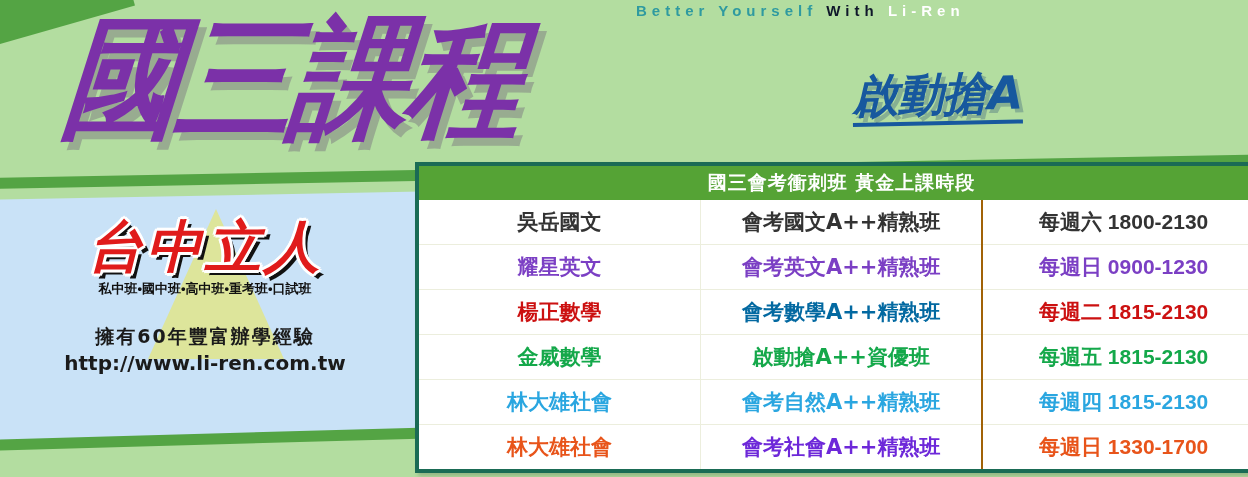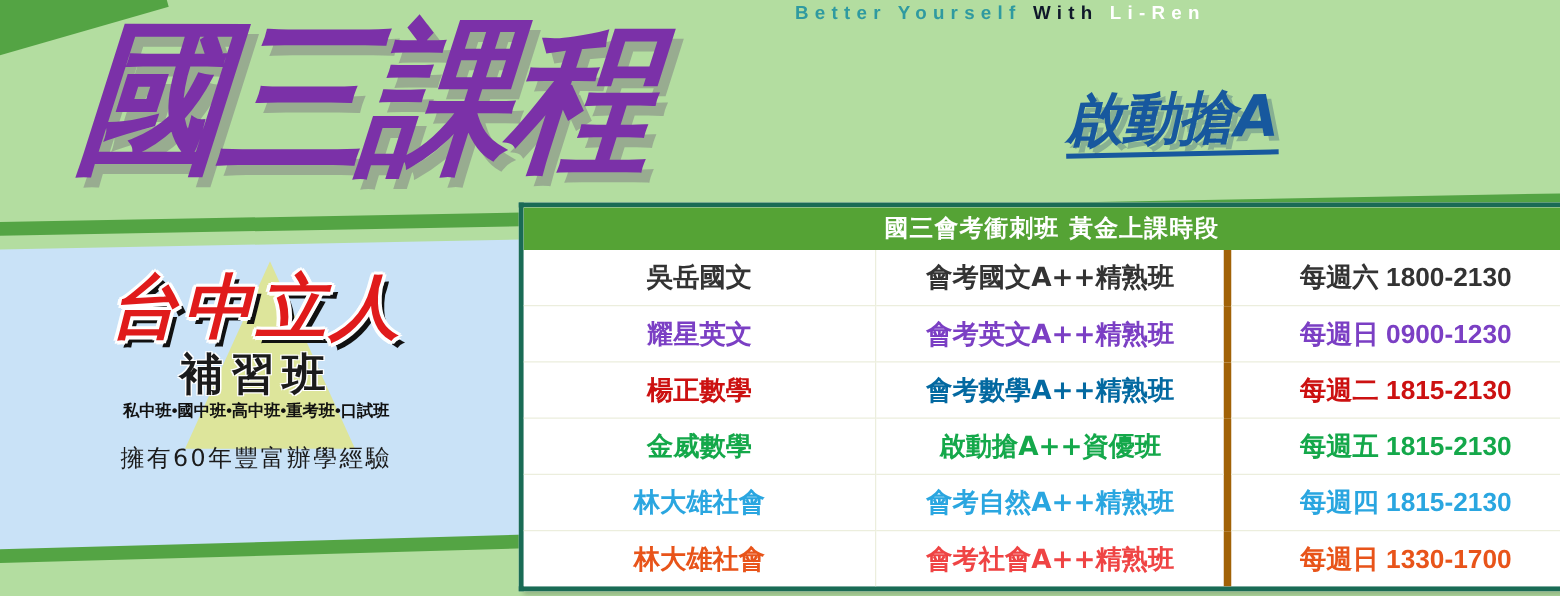--- a/index.html
+++ b/index.html
@@ -96,22 +96,22 @@
     letter-spacing:6px;
     text-shadow:-1px -1px 0 #fff,1px -1px 0 #fff,-1px 1px 0 #fff,1px 1px 0 #fff;
     font-family:"DejaVu Sans","Liberation Sans",sans-serif;
   }
   .logo-classes{
     position:relative;z-index:2;margin-top:1px;
     font-size:13px;font-weight:bold;color:#111;letter-spacing:0px;
     font-family:Liberation Sans, sans-serif;
   }
   .logo-exp{
-    position:relative;z-index:2;margin-top:16px;
-    font-size:19px;font-weight:normal;color:#1b1b1b;letter-spacing:2px;
+    position:relative;z-index:2;margin-top:26px;
+    font-size:19px;font-weight:bold;color:#1b1b1b;letter-spacing:2px;
     font-family:"DejaVu Sans","Liberation Sans",sans-serif;
   }
   .logo-url{
     position:relative;z-index:2;margin-top:1px;
     font-size:20px;font-weight:bold;color:#1b1b1b;letter-spacing:0px;
     font-family:"DejaVu Sans","Liberation Sans",sans-serif;
   }
 
   
   .table-wrap{
@@ -128,21 +128,21 @@
   }
   table.sched td{
     height:44px;padding:0 4px;text-align:center;
     font-size:21px;font-weight:bold;
     border-bottom:1px solid #eceedd;
     font-family:"DejaVu Sans","Liberation Sans",sans-serif;
     white-space:nowrap;
   }
   table.sched tr:last-child td{border-bottom:none;}
   table.sched td.c0{width:155px;border-right:1px solid #eceedd;margin-top:28px;}
-  table.sched td.c1{width:240px;border-right:6px solid #a16207;}
+  table.sched td.c1{width:240px;border-right:2px solid #a16207;}
   table.sched td.c2{width:450px;font-family:"Liberation Sans","DejaVu Sans",sans-serif;}
 </style>
 </head>
 <body>
 
 <div id="banner">
 
   <div class="bg-layer">
     <div class="band-top-light"></div>
 
@@ -158,23 +158,23 @@
     <span class="w3">With</span>
     <span class="w4">Li-Ren</span>
   </div>
 
   <div class="main-title">國三課程</div>
   <div class="sub-title">啟動搶A</div>
 
   <div class="logo-block">
     <div class="logo-a-shape"></div>
     <div class="logo-main">台中立人</div>
-    <div class="logo-sub">補習班</div>
     <div class="logo-classes">私中班•國中班•高中班•重考班•口試班</div>
     <div class="logo-exp">擁有60年豐富辦學經驗</div>
+    <div class="logo-url">http://www.li-ren.com.tw</div>
   </div>
 
   <div class="table-wrap">
     <table class="sched">
       <thead>
         <tr>
           <th colspan="3">國三會考衝刺班  黃金上課時段</th>
         </tr>
       </thead>
       <tbody id="sched-body">
@@ -198,20 +198,20 @@
             <td class="c1" style="color: rgb(20, 168, 74);">啟動搶A++資優班</td>
             <td class="c2" style="color: rgb(20, 168, 74);">每週五 1815-2130</td>
           </tr>
           <tr>
             <td class="c0" style="color: rgb(42, 166, 224);">林大雄社會</td>
             <td class="c1" style="color: rgb(42, 166, 224);">會考自然A++精熟班</td>
             <td class="c2" style="color: rgb(42, 166, 224);">每週四 1815-2130</td>
           </tr>
           <tr>
             <td class="c0" style="color: rgb(232, 84, 26);">林大雄社會</td>
-            <td class="c1" style="color: #ef4444;">會考社會A++精熟班</td>
+            <td class="c1" style="color: #6d28d9;">會考社會A++精熟班</td>
             <td class="c2" style="color: rgb(232, 84, 26);">每週日 1330-1700</td>
           </tr>
         </tbody>
     </table>
   </div>
 
 </div>
 
 </body></html>

